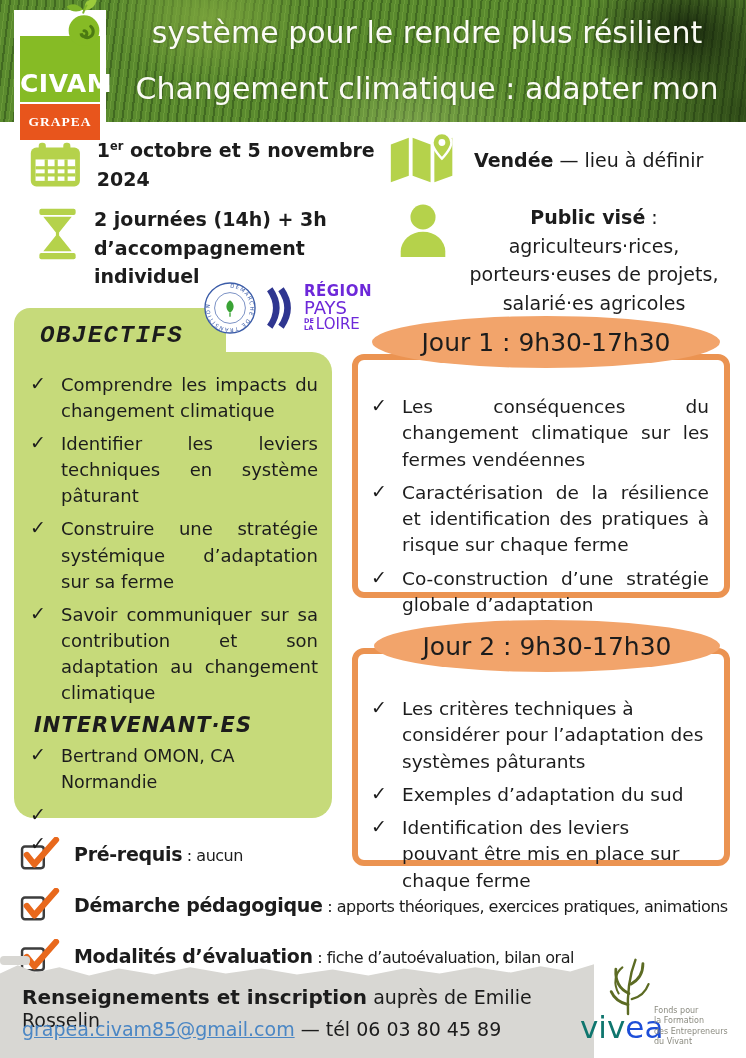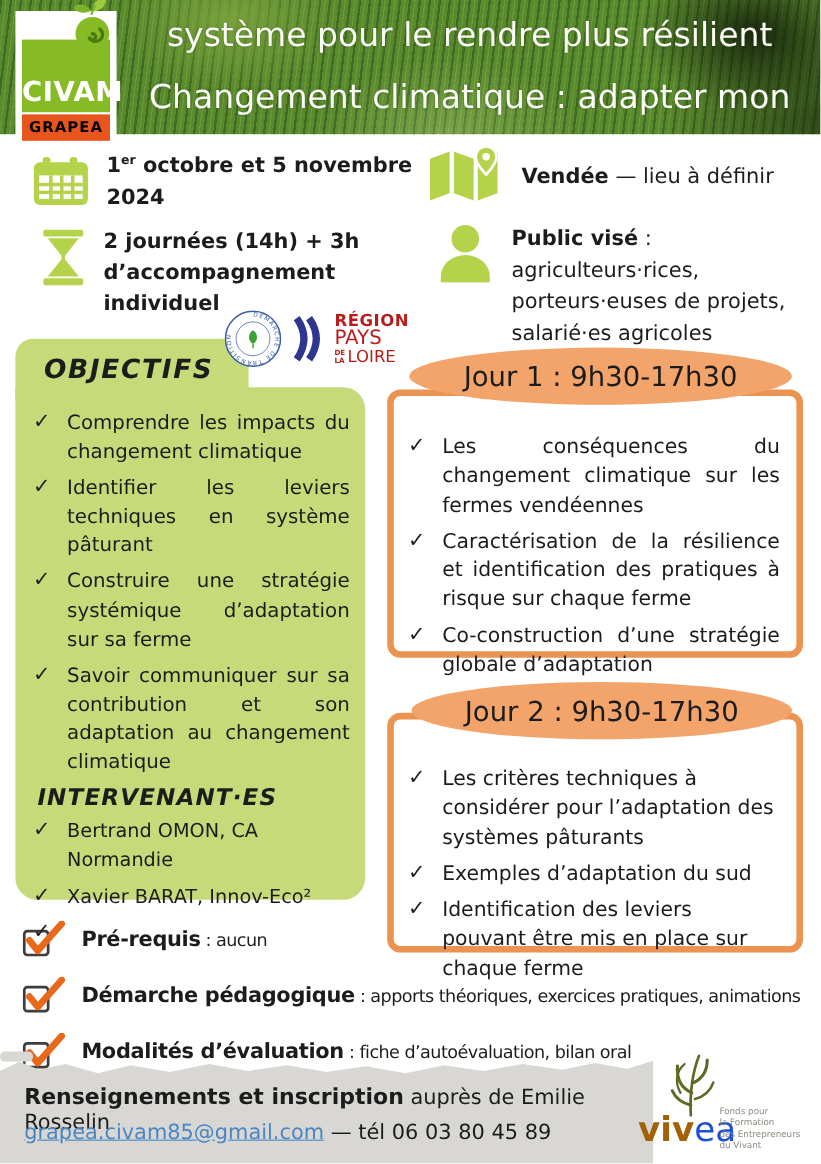--- a/index.html
+++ b/index.html
@@ -18,48 +18,48 @@
       repeating-linear-gradient(97deg, rgba(25,52,12,.38) 0 2px, rgba(25,52,12,0) 2px 5px, rgba(150,195,85,.28) 5px 6px, rgba(25,52,12,0) 6px 9px);
   }
   #header-title{position:absolute;left:112px;top:5px;width:630px;text-align:center;
     color:#fbfbf5;font-size:30px;line-height:56px;text-shadow:0 0 2px rgba(40,70,20,.55);}
   #header-title span{display:block;white-space:nowrap;}
 
   .logo-box{position:absolute;left:14px;top:10px;width:92px;height:118px;background:#fff;z-index:6;}
   .logo-green{position:absolute;left:6px;top:26px;width:80px;height:66px;background:#86bb25;}
   .logo-civam{position:absolute;left:0;bottom:4px;width:100%;text-align:center;
     color:#fff;font-size:25px;font-weight:bold;letter-spacing:.5px;}
-  .logo-orange{position:absolute;left:6px;top:94px;width:80px;height:24px;background:#e8551c;
-    display:flex;align-items:center;justify-content:center;color:#000000;font-size:13.5px;font-weight:bold;letter-spacing:1px;}
+  .logo-orange{position:absolute;left:6px;top:94px;width:80px;height:36px;background:#e8551c;
+    display:flex;align-items:center;justify-content:center;color:#ffffff;font-size:13.5px;font-weight:bold;letter-spacing:1px;font-family:Liberation Serif, serif;}
   .logo-spiral{position:absolute;left:46px;top:-12px;}
 
   
   #info-left{position:absolute;left:30px;top:136px;width:352px;}
   #info-right{position:absolute;left:388px;top:132px;width:354px;}
   .info-row{display:flex;gap:16px;align-items:center;}
   .info-row.start{align-items:flex-start;}
   .info-text{font-size:19px;line-height:1.5;}
   .pre{white-space:pre-line;}
   .b{font-weight:bold;}
   sup{font-size:60%;}
 
   
   #logos{position:absolute;left:204px;top:282px;display:flex;gap:10px;align-items:center;z-index:3;}
   .region{display:flex;gap:8px;align-items:center;}
-  .region-text{color:#b91c1c;line-height:1.02;}
+  .region-text{color:#6d28d9;line-height:1.02;}
   .rg1{font-size:15px;font-weight:bold;letter-spacing:.5px;}
   .rg2{font-size:18px;}
   .rg3{display:flex;align-items:center;gap:2px;}
   .dela{font-size:6.5px;font-weight:bold;white-space:pre-line;line-height:1.05;}
   .loire{font-size:15px;}
 
   
   #obj-tab{position:absolute;left:14px;top:308px;width:212px;height:56px;background:#c6da7a;
     border-radius:16px 16px 0 0;z-index:1;}
-  #obj-title{padding:14px 0 0 26px;font-size:24px;font-weight:bold;font-style:italic;letter-spacing:1.5px;}
+  #obj-title{padding:14px 0 0 26px;font-size:24px;font-weight:bold;font-style:italic;letter-spacing:1.5px;font-family:Liberation Mono, monospace;}
   #obj-main{position:absolute;left:14px;top:352px;width:318px;height:466px;background:#c6da7a;
     border-radius:0 20px 20px 20px;z-index:1;padding:20px 14px 0 16px;}
   ul.cklist{list-style:none;margin:0;padding:0;}
   ul.cklist li{display:flex;gap:13px;margin-bottom:7px;}
   ul.cklist .ck{flex:0 0 18px;font-weight:bold;font-size:19px;}
   ul.cklist .txt{flex:1;}
   #obj-main .txt{font-size:18px;line-height:1.45;text-align:justify;}
   #iv-title{margin:3px 0 6px 4px;font-size:21px;font-weight:bold;font-style:italic;letter-spacing:1px;}
   #iv-list .txt{font-size:17.5px;line-height:1.5;text-align:left;}
 
@@ -85,21 +85,21 @@
   #footer{position:absolute;left:0;top:955px;width:594px;height:103px;background:#d8d7d3;
     clip-path:polygon(0 18%,3% 10%,6% 17%,10% 12%,15% 20%,20% 13%,26% 19%,32% 12%,38% 18%,44% 13%,50% 19%,56% 14%,62% 20%,68% 13%,74% 18%,80% 12%,86% 17%,91% 11%,96% 16%,100% 9%,100% 100%,0 100%);}
   .paper-fragment{position:absolute;left:0;top:956px;width:30px;height:9px;background:#d8d7d3;border-radius:4px;}
   #contact1{position:absolute;left:22px;top:30px;font-size:19px;}
   #contact1 .b{font-size:20px;}
   #contact2{position:absolute;left:22px;top:63px;font-size:19px;}
   .email{color:#4a86c4;text-decoration:underline;cursor:pointer;}
   #vivea{position:absolute;left:580px;top:956px;width:166px;height:100px;z-index:6;}
   .vivea-sprig{position:absolute;left:20px;top:0;}
   .vivea-word{position:absolute;left:0px;top:56px;font-size:31px;line-height:1;}
-  .vv-b{font-weight:bold;color:#a16207;}
+  .vv-b{font-weight:normal;color:#0f766e;}
   .vv-l{color:#1d4ed8;}
   #vivea-tag{position:absolute;left:74px;top:50px;width:92px;font-size:8px;line-height:1.3;
     color:#8b8b80;white-space:pre-line;}
 </style>
 </head>
 <body>
 
 <div id="page">
 
   <div id="header">
@@ -159,21 +159,21 @@
         <path d="M57,1 a10,10 0 0 1 10,10 c0,7 -10,17 -10,17 s-10,-10 -10,-17 a10,10 0 0 1 10,-10 z" fill="#b5d24b" stroke="#fff" stroke-width="2.5"></path>
         <circle cx="57" cy="11" r="3.6" fill="#fff"></circle>
       </svg>
       <div class="info-text"><span class="b">Vendée</span><span> — lieu à définir</span></div>
     </div>
     <div class="info-row start" style="margin-top:14px;">
       <svg style="margin-left:9px;" viewBox="0 0 56 58" width="52" height="54">
         <circle cx="28" cy="15" r="13.5" fill="#b5d24b"></circle>
         <path d="M4,58 v-6 a24,21 0 0 1 48,0 v6 z" fill="#b5d24b"></path>
       </svg>
-      <div class="info-text" style="width:258px;"><span class="b">Public visé</span><span> : agriculteurs·rices, porteurs·euses de projets, salarié·es agricoles</span></div>
+      <div class="info-text" style="width:258px;text-align:center;"><span class="b">Public visé</span><span> : agriculteurs·rices, porteurs·euses de projets, salarié·es agricoles</span></div>
     </div>
   </div>
 
   <div id="logos">
     <svg viewBox="0 0 54 54" width="52" height="52">
       <defs>
           <path id="arc" d="M27,6 a21,21 0 1 1 -0.01,0"></path>
         </defs>
       <circle cx="27" cy="27" r="26" fill="#fff" stroke="#3b5ca8" stroke-width="1.4"></circle>
       <circle cx="27" cy="27" r="16" fill="none" stroke="#3b5ca8" stroke-width="0.7"></circle>
@@ -223,21 +223,20 @@
         </li>
     </ul>
     <div id="iv-title">INTERVENANT·ES</div>
     <ul class="cklist" id="iv-list">
       <li>
           <span class="ck">✓</span>
           <span class="txt">Bertrand OMON, CA Normandie</span>
         </li>
       <li>
           <span class="ck">✓</span>
-          <span class="txt">Xavier BARAT, Innov-Eco²</span>
         </li>
       <li>
           <span class="ck">✓</span>
         </li>
     </ul>
   </div>
 
   <div class="day-badge" id="badge1">Jour 1 : 9h30-17h30</div>
   <div class="day-box" id="day1-box">
     <ul class="cklist">

